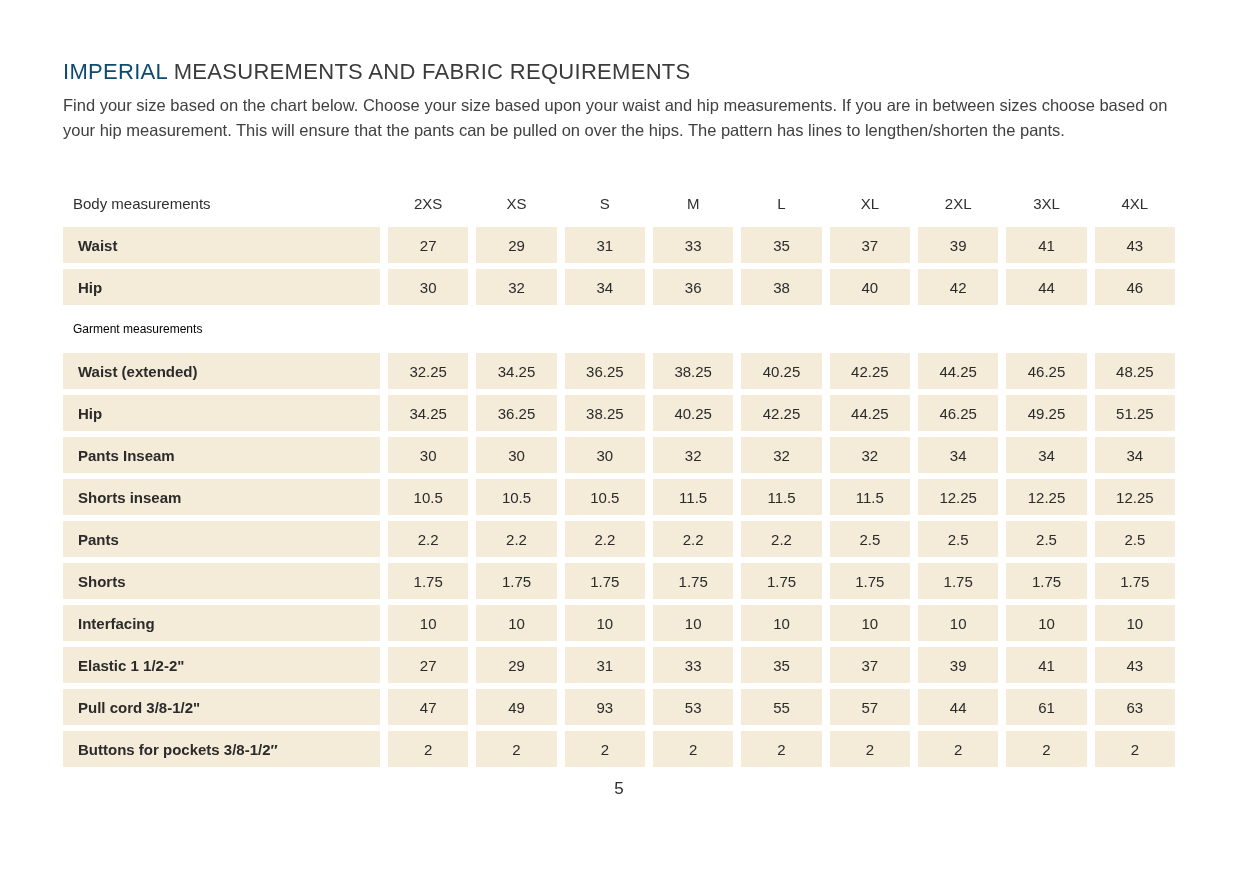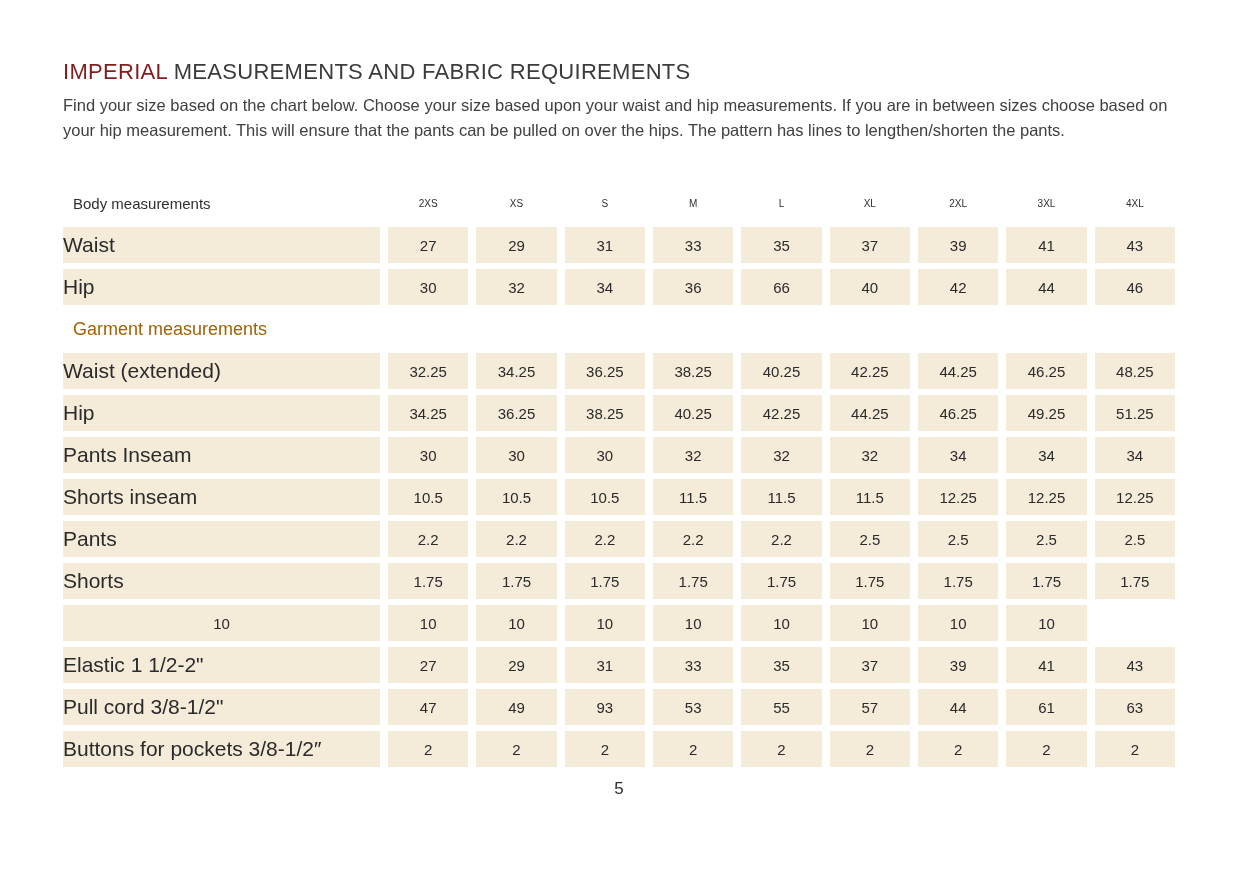--- a/index.html
+++ b/index.html
@@ -15,21 +15,21 @@
     background: #ffffff;
     padding: 58px 63px 0 63px;
   }
   .title {
     font-size: 22px;
     line-height: 28px;
     letter-spacing: 0.3px;
     color: #3b3b3b;
     font-weight: 400;
   }
-  .title .accent { color: #7f1d1d; }
+  .title .accent { color: #0c4a6e; }
   .intro {
     margin-top: 7px;
     font-size: 16.5px;
     line-height: 25px;
     max-width: 1110px;
     color: #404040;
   }
   .size-table {
     margin-top: 42px;
     width: 1112px;
@@ -41,35 +41,37 @@
     height: 36px;
     margin-bottom: 6px;
   }
   .header-row .hlabel {
     display: flex; align-items: center;
     padding-left: 10px;
     font-size: 15px;
   }
   .header-row .hcol {
     display: flex; align-items: center; justify-content: center;
-    font-size: 10px;
+    font-size: 15px;
   }
   .section-heading {
     height: 36px;
     margin-bottom: 6px;
     display: flex; align-items: center;
     padding-left: 10px;
-    font-size: 18px;
-    color: #a16207;
+    font-size: 12px;
+    color: #000000;
   }
   .cell { background: #f4ebd9; }
   .label-cell {
     display: flex; align-items: center;
-    font-size: 21px;
+    padding-left: 15px;
+    font-size: 15px;
     color: #2b2b2b;
+    font-weight: bold;
   }
   .value-cell {
     display: flex; align-items: center; justify-content: center;
     font-size: 15px;
     color: #2b2b2b;
   }
   .page-number {
     margin-top: 12px;
     text-align: center;
     width: 1112px;
@@ -109,21 +111,21 @@
         <div class="cell value-cell">39</div>
         <div class="cell value-cell">41</div>
         <div class="cell value-cell">43</div>
       </div>
       <div class="trow data-row">
         <div class="cell label-cell">Hip</div>
         <div class="cell value-cell">30</div>
         <div class="cell value-cell">32</div>
         <div class="cell value-cell">34</div>
         <div class="cell value-cell">36</div>
-        <div class="cell value-cell">66</div>
+        <div class="cell value-cell">38</div>
         <div class="cell value-cell">40</div>
         <div class="cell value-cell">42</div>
         <div class="cell value-cell">44</div>
         <div class="cell value-cell">46</div>
       </div>
       <div class="section-heading">Garment measurements</div>
       <div class="trow data-row">
         <div class="cell label-cell">Waist (extended)</div>
         <div class="cell value-cell">32.25</div>
         <div class="cell value-cell">34.25</div>
@@ -189,20 +191,21 @@
         <div class="cell value-cell">1.75</div>
         <div class="cell value-cell">1.75</div>
         <div class="cell value-cell">1.75</div>
         <div class="cell value-cell">1.75</div>
         <div class="cell value-cell">1.75</div>
         <div class="cell value-cell">1.75</div>
         <div class="cell value-cell">1.75</div>
         <div class="cell value-cell">1.75</div>
       </div>
       <div class="trow data-row">
+        <div class="cell label-cell">Interfacing</div>
         <div class="cell value-cell">10</div>
         <div class="cell value-cell">10</div>
         <div class="cell value-cell">10</div>
         <div class="cell value-cell">10</div>
         <div class="cell value-cell">10</div>
         <div class="cell value-cell">10</div>
         <div class="cell value-cell">10</div>
         <div class="cell value-cell">10</div>
         <div class="cell value-cell">10</div>
       </div>

